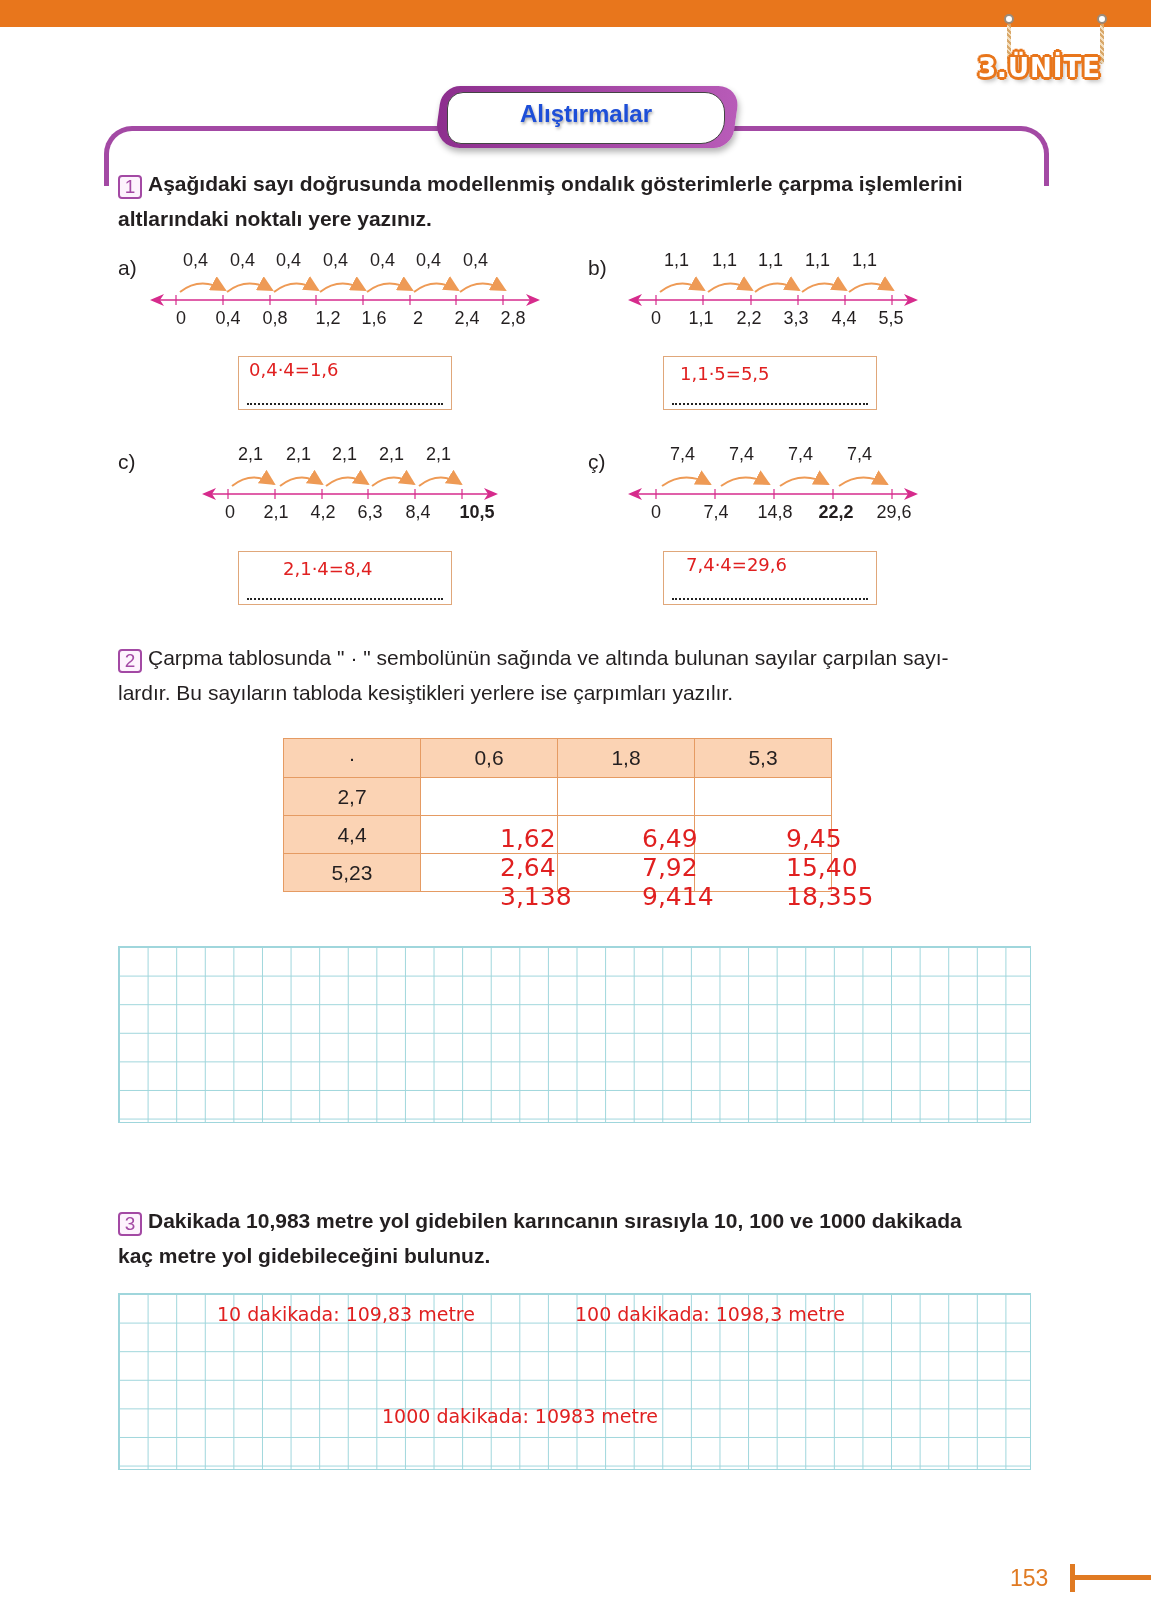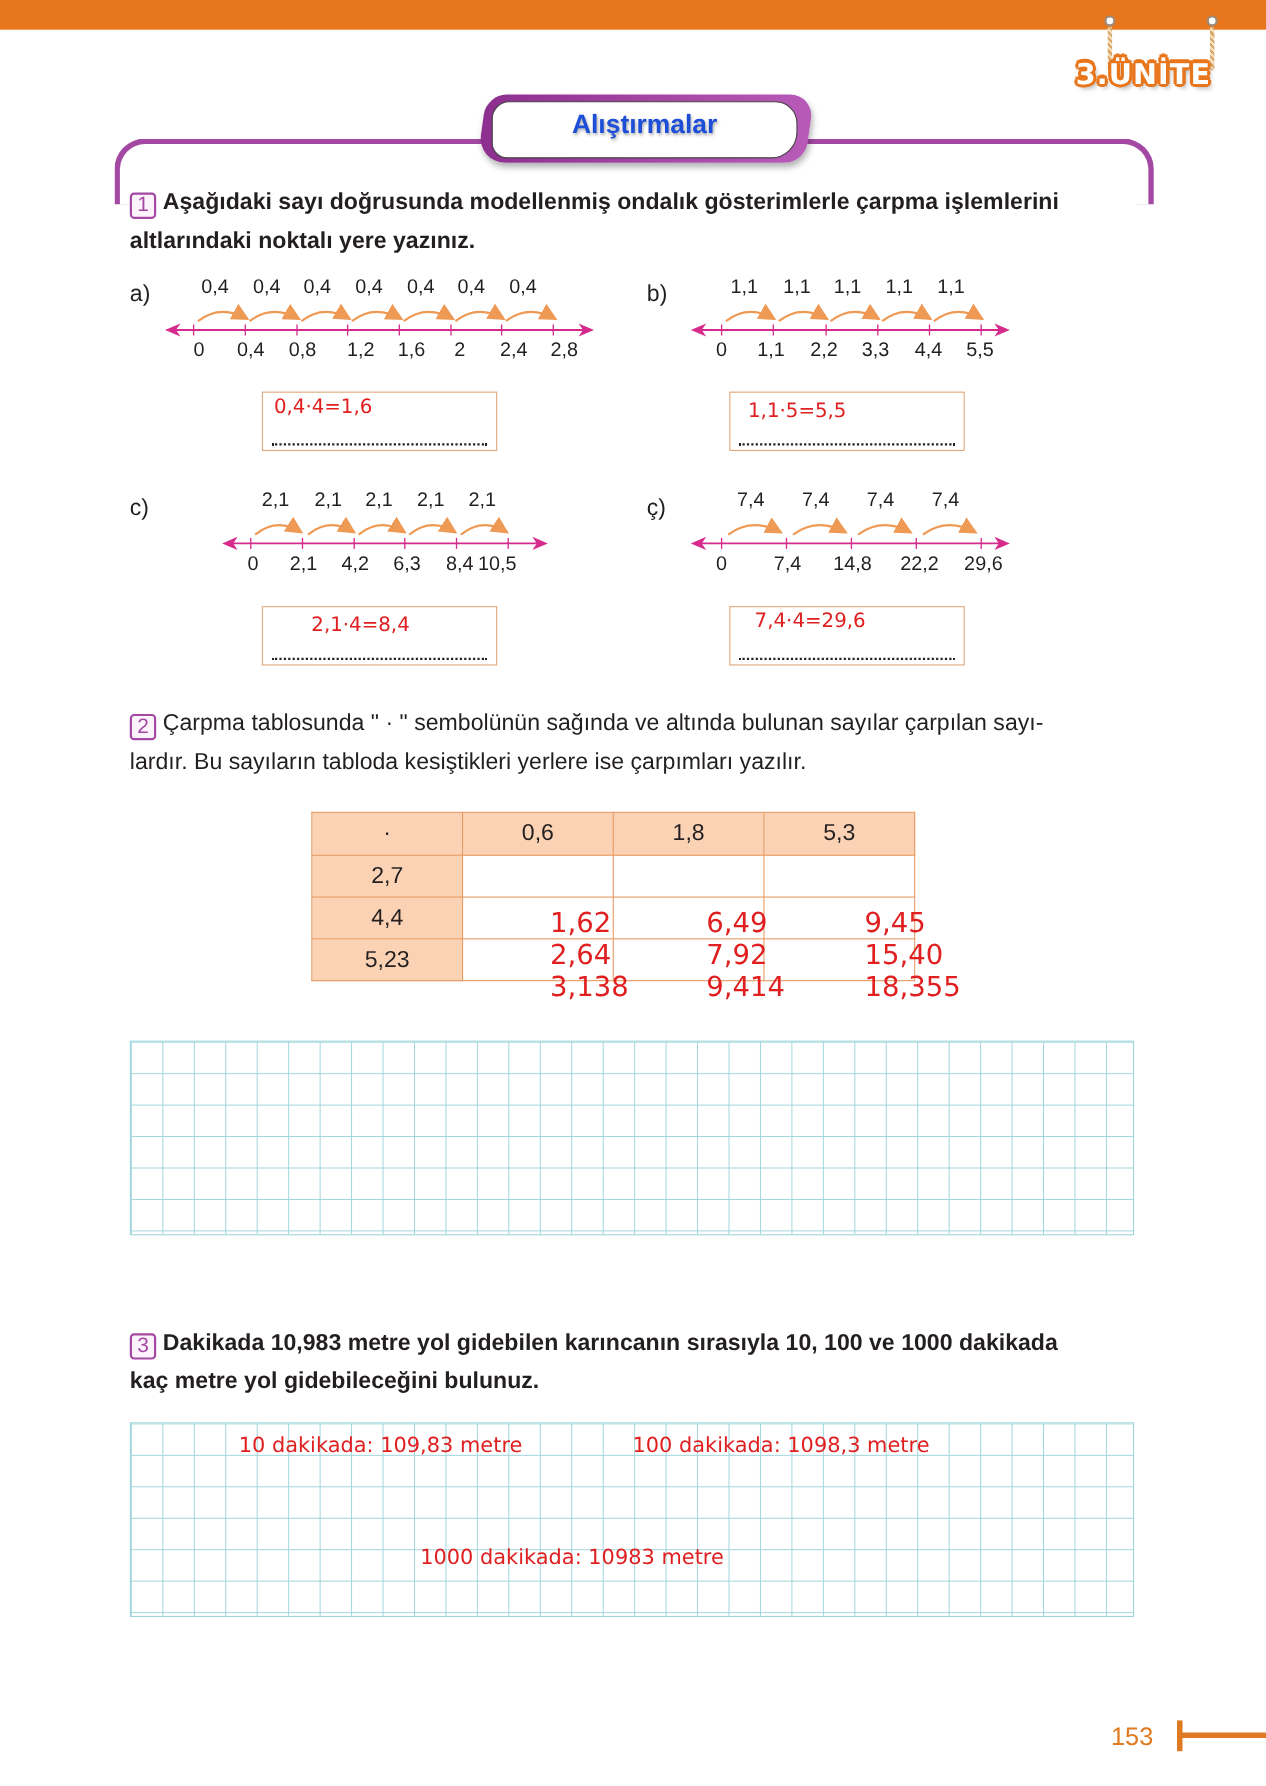--- a/index.html
+++ b/index.html
@@ -205,21 +205,21 @@
   <span class="step" style="left:36px;top:0;">2,1</span>
   <span class="step" style="left:84px;top:0;">2,1</span>
   <span class="step" style="left:130px;top:0;">2,1</span>
   <span class="step" style="left:177px;top:0;">2,1</span>
   <span class="step" style="left:224px;top:0;">2,1</span>
   <span class="tick-label" style="left:28px;top:58px;">0</span>
   <span class="tick-label" style="left:74px;top:58px;">2,1</span>
   <span class="tick-label" style="left:121px;top:58px;">4,2</span>
   <span class="tick-label" style="left:168px;top:58px;">6,3</span>
   <span class="tick-label" style="left:216px;top:58px;">8,4</span>
-  <span class="tick-label" style="left:250px;top:58px;">10,5</span>
+  <span class="tick-label" style="left:275px;top:58px;font-weight:bold;">10,5</span>
 </div>
 <div class="abs answer-box" style="left:238px;top:551px;">
   <span class="answer-text" style="left:44px;top:6px;">2,1·4=8,4</span>
   <div class="dots"></div>
 </div>
 
 <div class="abs part-label" style="left:588px;top:450px;">ç)</div>
 <div class="abs nl" style="left:628px;top:444px;width:290px;height:80px;">
   <svg width="290" height="80">
     <defs>
@@ -244,21 +244,21 @@
         <path d="M211,42 Q233,26 259,40"></path>
     </g>
   </svg>
   <span class="step" style="left:42px;top:0;">7,4</span>
   <span class="step" style="left:101px;top:0;">7,4</span>
   <span class="step" style="left:160px;top:0;">7,4</span>
   <span class="step" style="left:219px;top:0;">7,4</span>
   <span class="tick-label" style="left:28px;top:58px;">0</span>
   <span class="tick-label" style="left:88px;top:58px;">7,4</span>
   <span class="tick-label" style="left:147px;top:58px;">14,8</span>
-  <span class="tick-label" style="left:208px;top:58px;">22,2</span>
+  <span class="tick-label" style="left:208px;top:58px;font-weight:bold;">22,2</span>
   <span class="tick-label" style="left:266px;top:58px;">29,6</span>
 </div>
 <div class="abs answer-box" style="left:663px;top:551px;">
   <span class="answer-text" style="left:22px;top:2px;">7,4·4=29,6</span>
   <div class="dots"></div>
 </div>
 
 <div class="abs q-text" style="left:118px;top:640px;width:930px;">
   <span class="q-num">2</span><span>Çarpma tablosunda " · " sembolünün sağında ve altında bulunan sayılar çarpılan sayı-</span><br>
   <span>lardır. Bu sayıların tabloda kesiştikleri yerlere ise çarpımları yazılır.</span><br>

